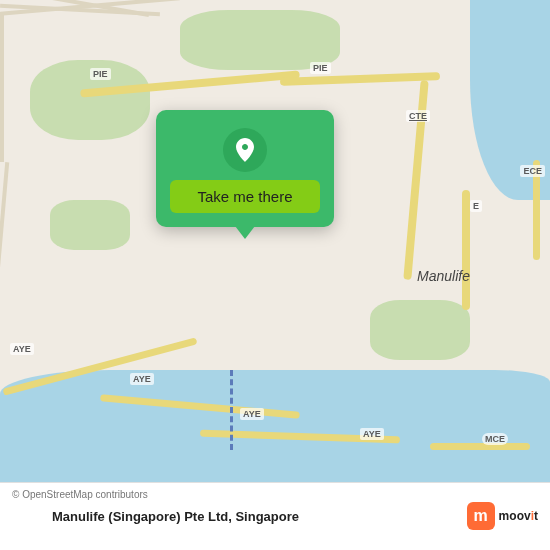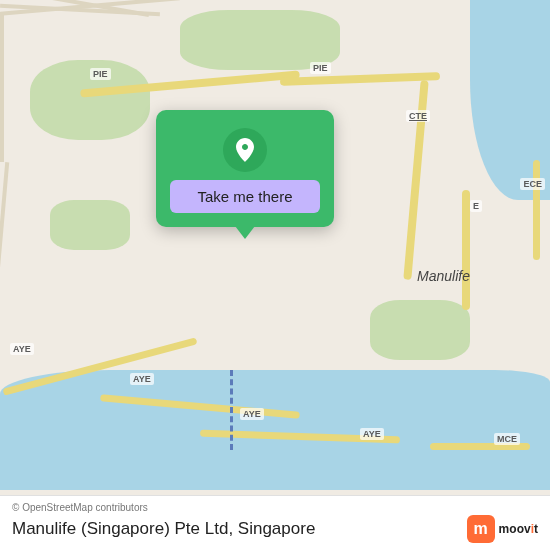--- a/index.html
+++ b/index.html
@@ -252,59 +252,60 @@
       border-top: 13px solid #3cb96a;
     }
 
     .location-icon {
       width: 44px;
       height: 44px;
       margin-bottom: 8px;
     }
 
     #take-me-there-btn {
-      background: #c4b5fd;
+      background: #84cc16;
       color: #222;
       border: none;
       border-radius: 6px;
       padding: 8px 18px;
       font-size: 15px;
       font-weight: 500;
       cursor: pointer;
       width: 100%;
       text-align: center;
     }
 
     
     #bottom-bar {
       position: absolute;
       bottom: 0; left: 0;
       width: 550px;
       background: white;
-      padding: 6px 12px 7px;
+      padding: 6px 12px 20px;
       border-top: 1px solid #e0e0e0;
       z-index: 20;
     }
 
     #attribution {
       font-size: 10px;
       color: #777;
       margin-bottom: 2px;
     }
 
     #location-name-row {
       display: flex;
       align-items: center;
       justify-content: space-between;
     }
 
     #location-name {
-      font-size: 17px;
-      font-weight: normal;
+      font-size: 13px;
+      font-weight: bold;
       color: #222;
+      margin-left: 40px;
     }
 
     .moovit-logo {
       display: flex;
       align-items: center;
       gap: 4px;
     }
 
     .moovit-m {
       width: 28px;
@@ -361,22 +362,22 @@
     <div class="road-sm5"></div>
 
     <span class="road-label" style="top:68px; left:90px;">PIE</span>
     <span class="road-label" style="top:62px; left:310px;">PIE</span>
     <span class="road-label" style="top:110px; right:120px;text-decoration:underline;">CTE</span>
     <span class="road-label" style="bottom:195px; left:10px;">AYE</span>
     <span class="road-label" style="bottom:165px; left:130px;">AYE</span>
     <span class="road-label" style="bottom:130px; left:240px;">AYE</span>
     <span class="road-label" style="bottom:110px; left:360px;">AYE</span>
     <span class="road-label" style="top:200px; right:68px;">E</span>
-    <span class="road-label" style="top:178px; right:5px;">ECE</span>
-    <span class="road-label" style="bottom:105px; right:30px;">MCE</span>
+    <span class="road-label" style="top:165px; right:5px;">ECE</span>
+    <span class="road-label" style="bottom:105px; right:42px;border-radius:6px;">MCE</span>
 
     <span class="singapore-label">Manulife</span>
 
     <div class="dashed-route"></div>
   </div>
 
   <div id="popup-card">
     <svg class="location-icon" viewBox="0 0 44 44" fill="none" xmlns="http://www.w3.org/2000/svg">
       <circle cx="22" cy="22" r="22" fill="#2ea85a"></circle>
       <path d="M22 10C17.03 10 13 14.03 13 19C13 25.5 22 34 22 34C22 34 31 25.5 31 19C31 14.03 26.97 10 22 10ZM22 22C20.34 22 19 20.66 19 19C19 17.34 20.34 16 22 16C23.66 16 25 17.34 25 19C25 20.66 23.66 22 22 22Z" fill="white"></path>

